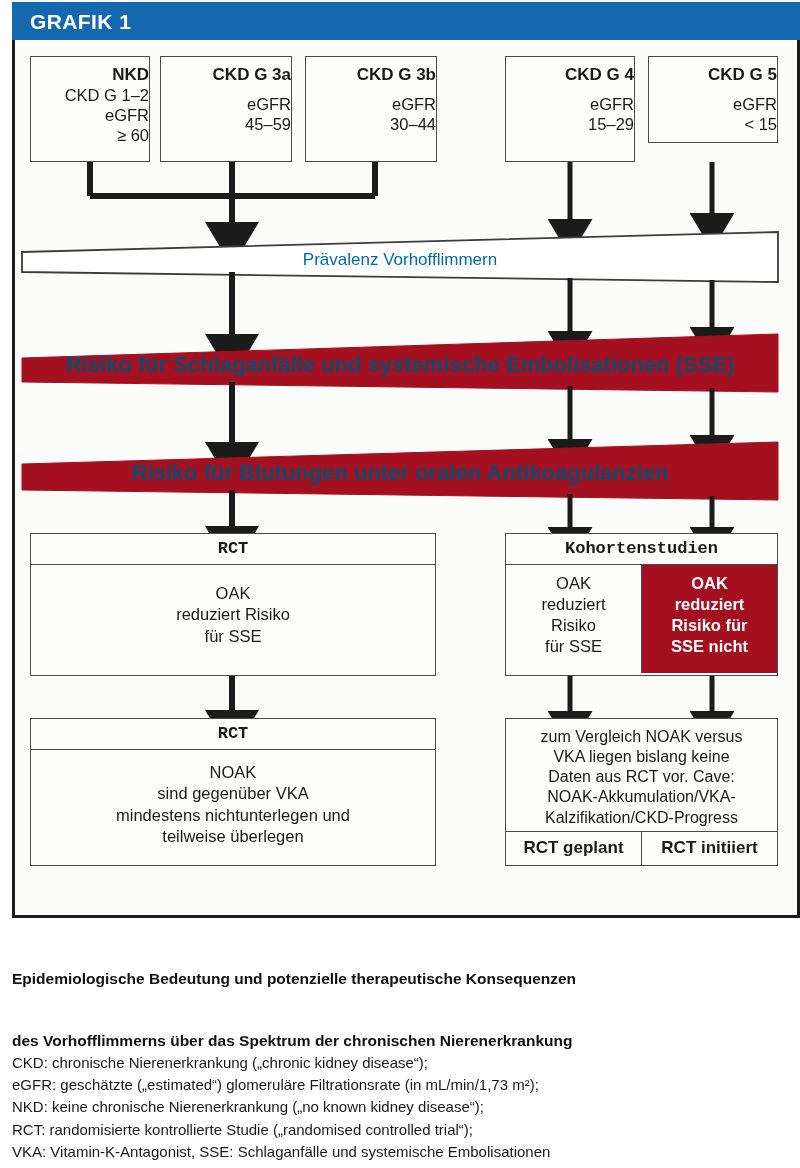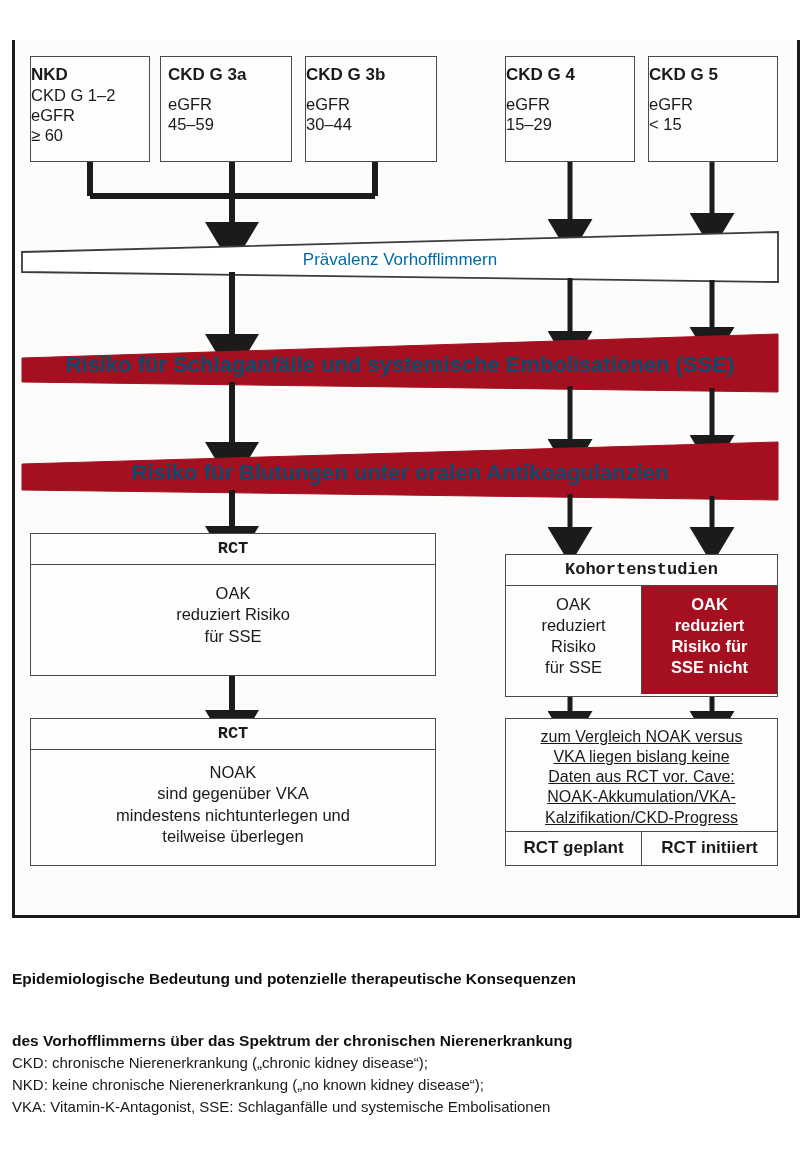--- a/index.html
+++ b/index.html
@@ -26,21 +26,21 @@
     border:3px solid #1b1b1b;border-top:none;
     background:#fcfcfa;
     box-sizing:border-box;
   }
   .canvas{position:absolute;left:0;top:0;width:800px;height:920px;}
   svg.layer{position:absolute;left:0;top:0;width:800px;height:920px;pointer-events:none;}
 
   
   .sbox{
     position:absolute;border:1.6px solid #4a4a4a;background:#fdfdfb;
-    box-sizing:border-box;text-align:left;
+    box-sizing:border-box;text-align:right;
   }
   .sbox .hd{font-size:17px;font-weight:bold;line-height:1.15;margin-top:8px;}
   .sbox .sub{font-size:16.5px;line-height:1.22;}
   .sbox .gap{height:9px;}
 
   
   .trap-label{
     position:absolute;text-align:center;width:100%;
     font-size:17px;line-height:1.1;
   }
@@ -77,20 +77,23 @@
   }
   .caption .ll{
     font-size:15px;line-height:1.48;color:#1a1a1a;
   }
 </style>
 </head>
 <body>
 
 <div id="figure">
 
+  <div class="titlebar">
+    <span class="tl">GRAFIK 1</span>
+  </div>
 
   <div class="frame"></div>
 
   <div class="canvas">
 
     <svg class="layer" viewBox="0 0 800 920">
       <defs>
         <marker id="ah" markerWidth="10" markerHeight="9" refX="1" refY="4.5" orient="auto" markerUnits="strokeWidth">
           <path d="M0,0 L0,9 L7.5,4.5 z" fill="#1b1b1b"></path>
         </marker>
@@ -157,55 +160,57 @@
       <div class="sub">30–44</div>
     </div>
 
     <div class="sbox" style="left:505px;top:56px;width:130px;height:106px;">
       <div class="hd">CKD G 4</div>
       <div class="gap"></div>
       <div class="sub">eGFR</div>
       <div class="sub">15–29</div>
     </div>
 
-    <div class="sbox" style="left:648px;top:56px;width:130px;height:106px;">
+    <div class="sbox" style="left:648px;top:56px;width:130px;height:87px;">
       <div class="hd">CKD G 5</div>
       <div class="gap"></div>
       <div class="sub">eGFR</div>
       <div class="sub">&lt; 15</div>
     </div>
 
     <div class="panel" style="left:30px;top:533px;width:406px;height:143px;">
       <div class="ttl">RCT</div>
       <div class="body" style="padding-top:18px;">OAK<br>reduziert Risiko<br>für SSE</div>
     </div>
 
     <div class="panel" style="left:30px;top:718px;width:406px;height:148px;">
       <div class="ttl">RCT</div>
       <div class="body" style="padding-top:12px;">NOAK<br>sind gegenüber VKA<br>mindestens nichtunterlegen und<br>teilweise überlegen</div>
     </div>
 
-    <div class="panel" style="left:505px;top:554px;width:273px;height:143px;">
+    <div class="panel" style="left:505px;top:533px;width:273px;height:143px;">
       <div class="ttl">Kohortenstudien</div>
       <div class="cellrow" style="height:108px;">
         <div class="cell plain">OAK<br>reduziert<br>Risiko<br>für SSE</div>
         <div class="cell alert">OAK<br>reduziert<br>Risiko für<br>SSE nicht</div>
       </div>
     </div>
 
     <div class="panel" style="left:505px;top:718px;width:273px;height:148px;">
-      <div class="body" style="padding:8px 6px 4px;line-height:1.26;font-size:16px;text-decoration:underline;">zum Vergleich NOAK versus<br>VKA liegen bislang keine<br>Daten aus RCT vor. Cave:<br>NOAK-Akkumulation/VKA-<br>Kalzifikation/CKD-Progress</div>
+      <div class="body" style="padding:8px 6px 4px;line-height:1.26;font-size:16px;">zum Vergleich NOAK versus<br>VKA liegen bislang keine<br>Daten aus RCT vor. Cave:<br>NOAK-Akkumulation/VKA-<br>Kalzifikation/CKD-Progress</div>
       <div class="btnrow" style="position:absolute;left:0;bottom:0;width:100%;">
         <div class="btn left">RCT geplant</div>
         <div class="btn">RCT initiiert</div>
       </div>
     </div>
 
   </div>
 </div>
 
 <div class="caption">
   <div class="cl">Epidemiologische Bedeutung und potenzielle therapeutische Konsequenzen</div>
   <div class="cl">des  Vorhofflimmerns über das Spektrum der chronischen Nierenerkrankung</div>
   <div class="ll">CKD: chronische Nierenerkrankung („chronic kidney disease“);</div>
+  <div class="ll">eGFR: geschätzte („estimated“) glomeruläre Filtrationsrate (in mL/min/1,73 m²);</div>
   <div class="ll">NKD: keine chronische Nierenerkrankung („no known kidney disease“);</div>
+  <div class="ll">RCT: randomisierte kontrollierte Studie („randomised controlled trial“);</div>
   <div class="ll">VKA: Vitamin-K-Antagonist, SSE: Schlaganfälle und systemische Embolisationen</div>
 </div>
 
 </body></html>

